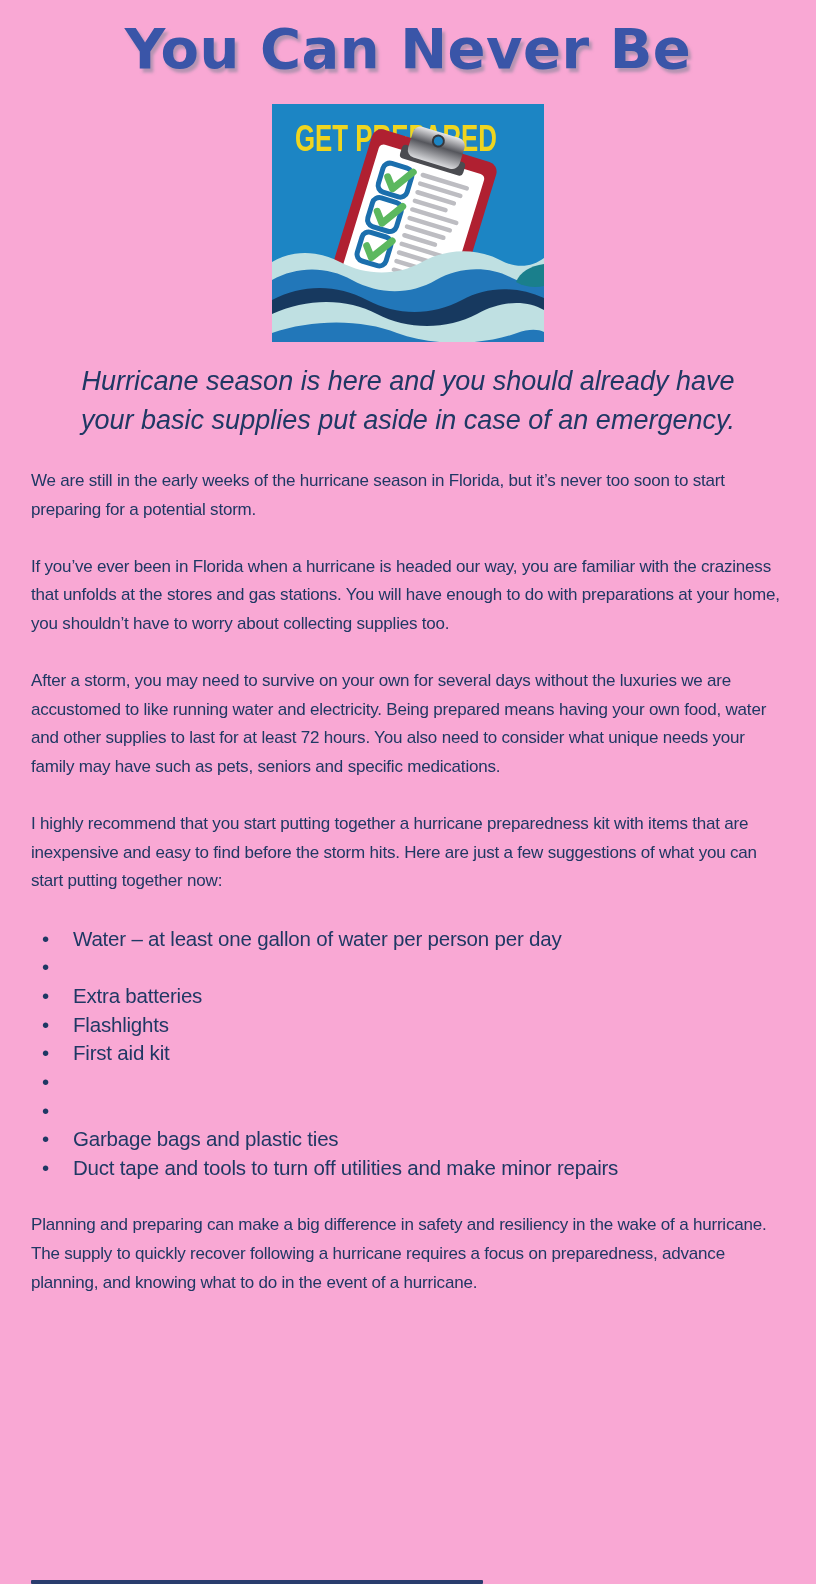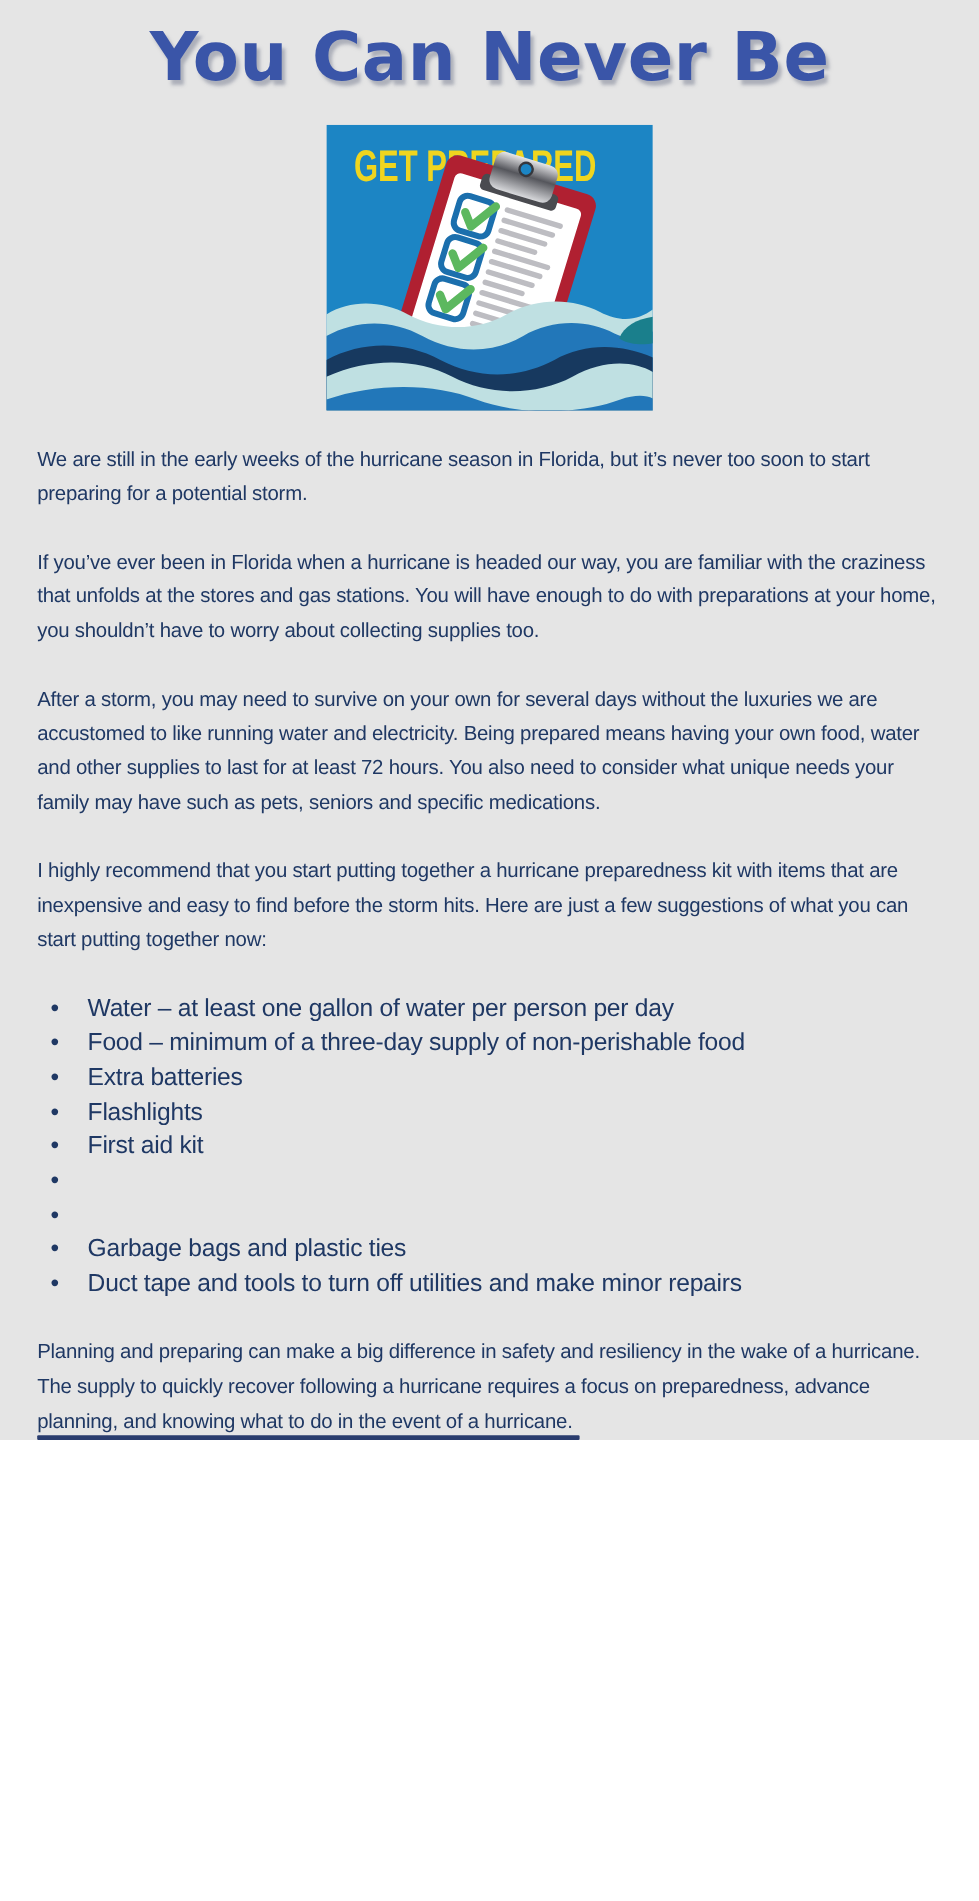--- a/index.html
+++ b/index.html
@@ -1,18 +1,18 @@
 <!DOCTYPE html>
 <html><head>
 <meta charset="utf-8">
 <style>
   html,body{margin:0;padding:0;background:#ffffff;}
   .page{
-    width:816px;height:1200px;position:relative;overflow:hidden;
-    background:#e5e5e5;font-family:"Liberation Sans",sans-serif;
+    width:816px;height:1584px;position:relative;overflow:hidden;
+    background:#f9a8d4;font-family:"Liberation Sans",sans-serif;
   }
   .title{
     margin:0;padding-top:10px;text-align:center;
     font-family:"DejaVu Sans",sans-serif;font-weight:bold;
     font-size:56px;line-height:78px;color:#3A55A8;
     text-shadow:3px 4px 3px rgba(125,132,150,0.55);
     letter-spacing:0.5px;
   }
   .title span{display:block;}
   .hero{width:272px;height:238px;margin:16px auto 0;}
@@ -99,35 +99,38 @@
         <path fill="#BFE0E2" d="M0,158 C20,146 45,146 68,158 C95,172 125,172 150,158 C175,144 205,144 228,156 C245,165 260,163 272,154 L272,238 L0,238 Z"></path>
         <path fill="#2277B9" d="M0,176 C25,162 55,162 80,176 C108,191 138,191 164,176 C188,162 218,162 240,174 C252,180 264,179 272,172 L272,238 L0,238 Z"></path>
         <path fill="#1A7F8C" d="M272,160 C258,162 248,168 244,178 C252,183 264,184 272,182 Z"></path>
         <path fill="#17395F" d="M0,196 C30,180 65,180 95,196 C125,212 160,212 190,196 C215,182 245,182 272,194 L272,238 L0,238 Z"></path>
         <path fill="#BFE0E2" d="M0,210 C35,194 75,194 105,210 C135,226 175,226 205,210 C230,196 255,196 272,206 L272,238 L0,238 Z"></path>
         <path fill="#2277B9" d="M0,229 C40,215 90,215 125,229 C160,242 210,242 245,229 C256,225 266,225 272,228 L272,238 L0,238 Z"></path>
       </g>
     </svg>
   </div>
 
+  <p class="subtitle">
+    <span>Hurricane season is here and you should already have</span>
+    <span>your basic supplies put aside in case of an emergency.</span>
+  </p>
 
   <section class="body-text">
     <p>We are still in the early weeks of the hurricane season in Florida, but it’s never too soon to start preparing for a potential storm.</p>
     <p>If you’ve ever been in Florida when a hurricane is headed our way, you are familiar with the craziness that unfolds at the stores and gas stations. You will have enough to do with preparations at your home, you shouldn’t have to worry about collecting supplies too.</p>
     <p>After a storm, you may need to survive on your own for several days without the luxuries we are accustomed to like running water and electricity. Being prepared means having your own food, water and other supplies to last for at least 72 hours. You also need to consider what unique needs your family may have such as pets, seniors and specific medications.</p>
     <p>I highly recommend that you start putting together a hurricane preparedness kit with items that are inexpensive and easy to find before the storm hits.  Here are just a few suggestions of what you can start putting together now:</p>
 
     <ul class="supplies">
       <li>
           <span class="dot">•</span>
           <span>Water – at least one gallon of water per person per day</span>
         </li>
       <li>
           <span class="dot">•</span>
-          <span>Food – minimum of a three-day supply of non-perishable food</span>
         </li>
       <li>
           <span class="dot">•</span>
           <span>Extra batteries</span>
         </li>
       <li>
           <span class="dot">•</span>
           <span>Flashlights</span>
         </li>
       <li>

